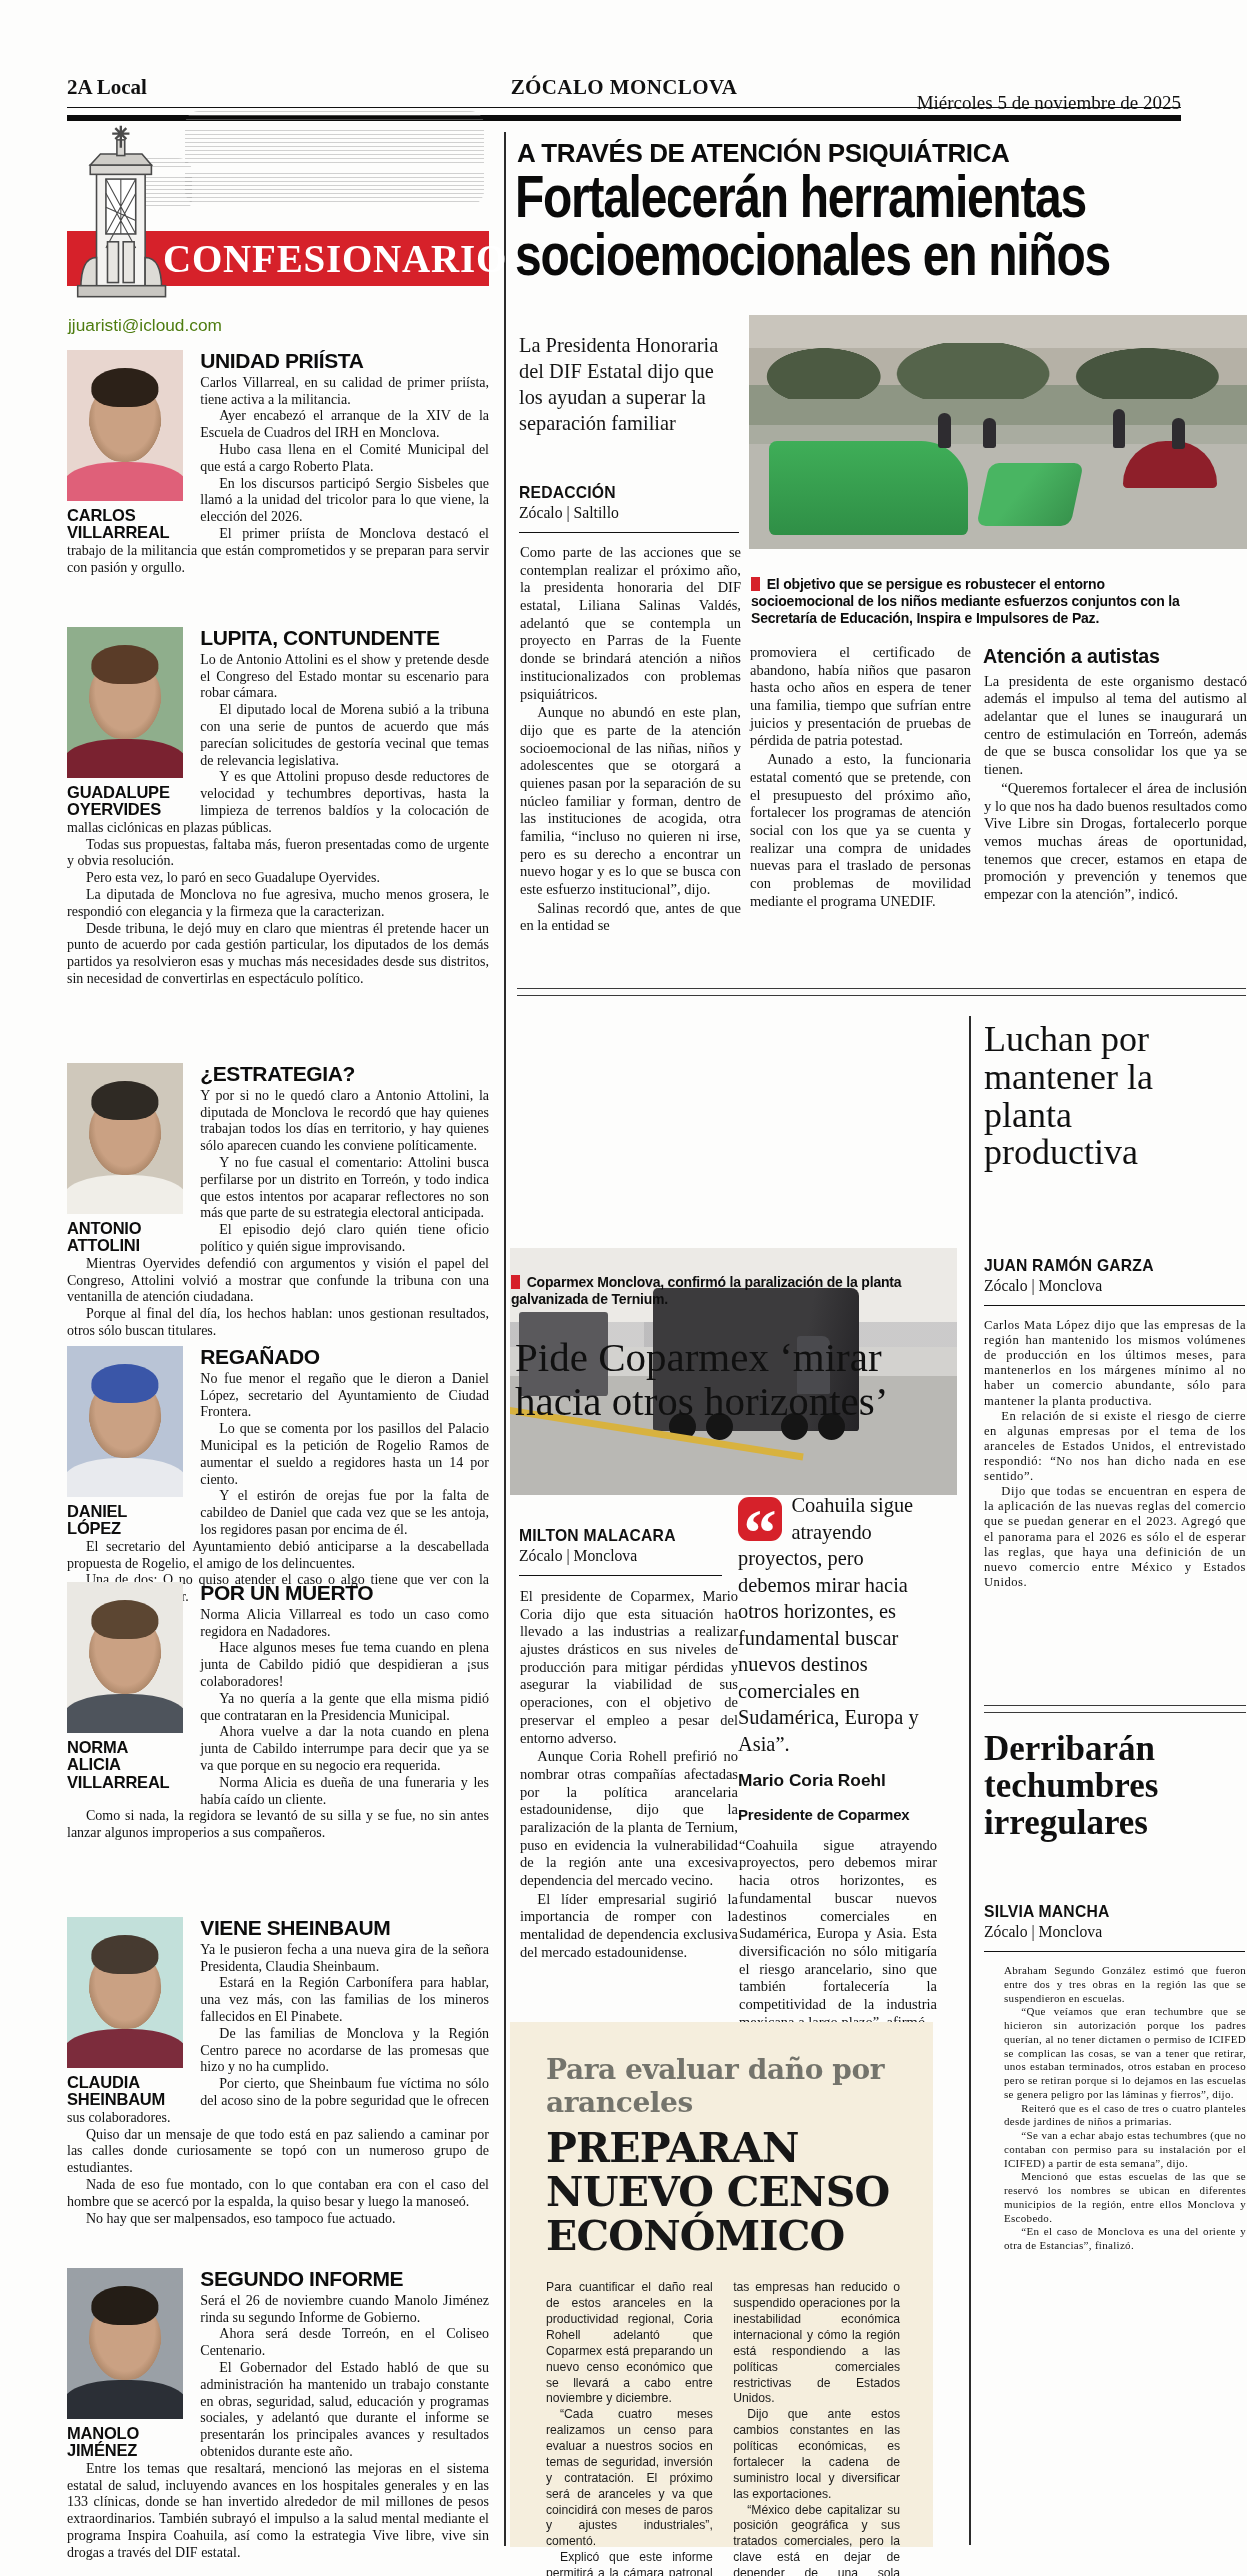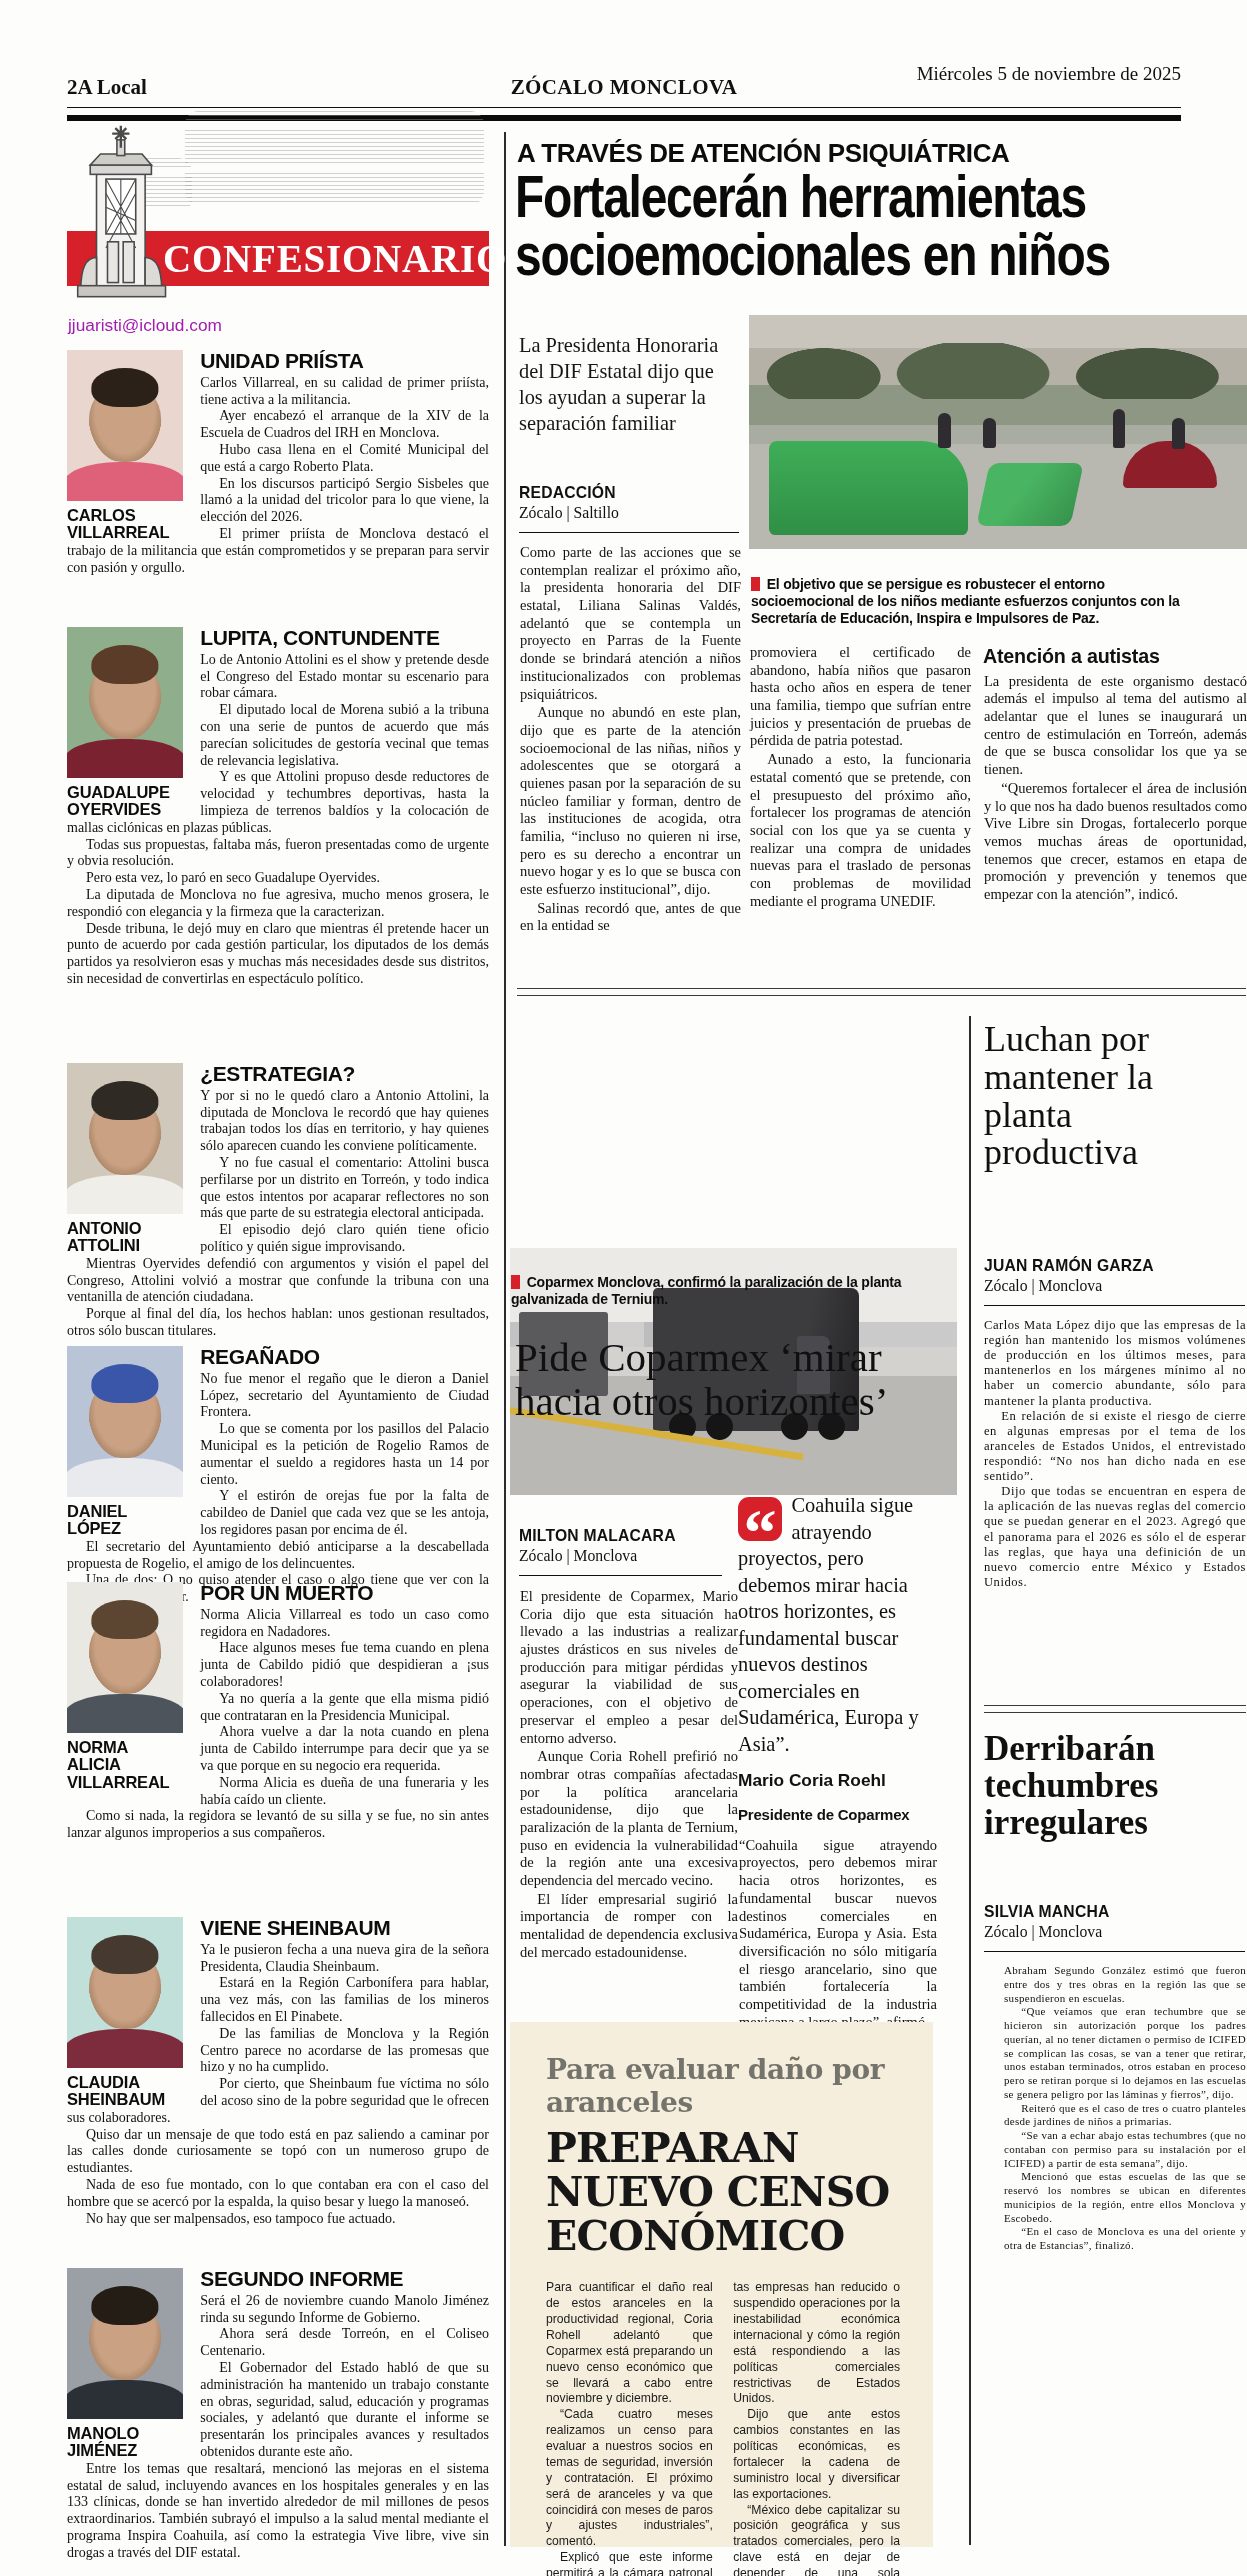--- a/index.html
+++ b/index.html
@@ -3,35 +3,35 @@
 <meta charset="utf-8">
 <style>
   html,body{margin:0;padding:0;background:#e9e9e9;}
   #page{position:relative;width:1248px;height:2576px;background:#fdfdfc;margin:0 auto;
         overflow:hidden;font-family:"Liberation Serif",serif;color:#111;}
   .abs{position:absolute;}
 
   
   .hdr-left{left:67px;top:75px;font:bold 21px "Liberation Serif",serif;}
   .hdr-center{left:0;right:0;top:75px;text-align:center;font:bold 21px "Liberation Serif",serif;letter-spacing:0.4px;}
-  .hdr-right{right:67px;top:63px;font:19px "Liberation Serif",serif;}
+  .hdr-right{right:67px;top:92px;font:19px "Liberation Serif",serif;}
   .hdr-thin{left:67px;right:67px;top:107px;border-top:1.6px solid #111;}
   .hdr-thick{left:67px;right:67px;top:115px;height:6.3px;background:#0b0b0b;}
 
   
   .vrule1{left:504px;top:132px;width:1.6px;height:2414px;background:#2c2c2c;}
   .vrule2{left:969px;top:1016px;width:1.6px;height:1529px;background:#2c2c2c;}
 
   
   .conf-logo{left:67px;top:111px;width:422px;height:193px;}
   .sketch{position:absolute;background:repeating-linear-gradient(180deg,#9a9a9a 0 0.8px,transparent 0.8px 3.9px);opacity:.45;border-radius:14px;}
   .conf-banner{position:absolute;left:0;top:120px;width:422px;height:55px;background:#d6212a;}
   .conf-banner span{display:block;padding-left:96px;color:#fff;font:bold 39px/55px "Liberation Serif",serif;letter-spacing:0.8px;}
   .conf-tower{position:absolute;left:6.3px;top:12.6px;}
-  .conf-email{left:68px;top:315px;font:17.3px "Liberation Sans",sans-serif;color:#a21caf;}
+  .conf-email{left:68px;top:315px;font:17.3px "Liberation Sans",sans-serif;color:#4d7c0f;}
 
   .conf-section{left:67px;width:422px;}
   .conf-float{float:left;width:127px;margin-right:6.3px;}
   .portrait{width:116px;height:151px;position:relative;overflow:hidden;background:var(--bg,#ddd);}
   .portrait::before{content:'';position:absolute;left:50%;top:22%;width:62%;height:52%;transform:translateX(-50%);
       background:radial-gradient(ellipse at 50% 38%,#caa183 0 58%,#b08a6c 72%,transparent 73%);border-radius:46%;}
   .portrait::after{content:'';position:absolute;left:50%;bottom:-8%;width:108%;height:34%;transform:translateX(-50%);
       background:var(--shirt,#777);border-radius:45% 45% 0 0;}
   .portrait .hair{position:absolute;left:50%;top:12%;width:58%;height:26%;transform:translateX(-50%);
       background:var(--hair,#33271f);border-radius:50% 50% 40% 40%;}

